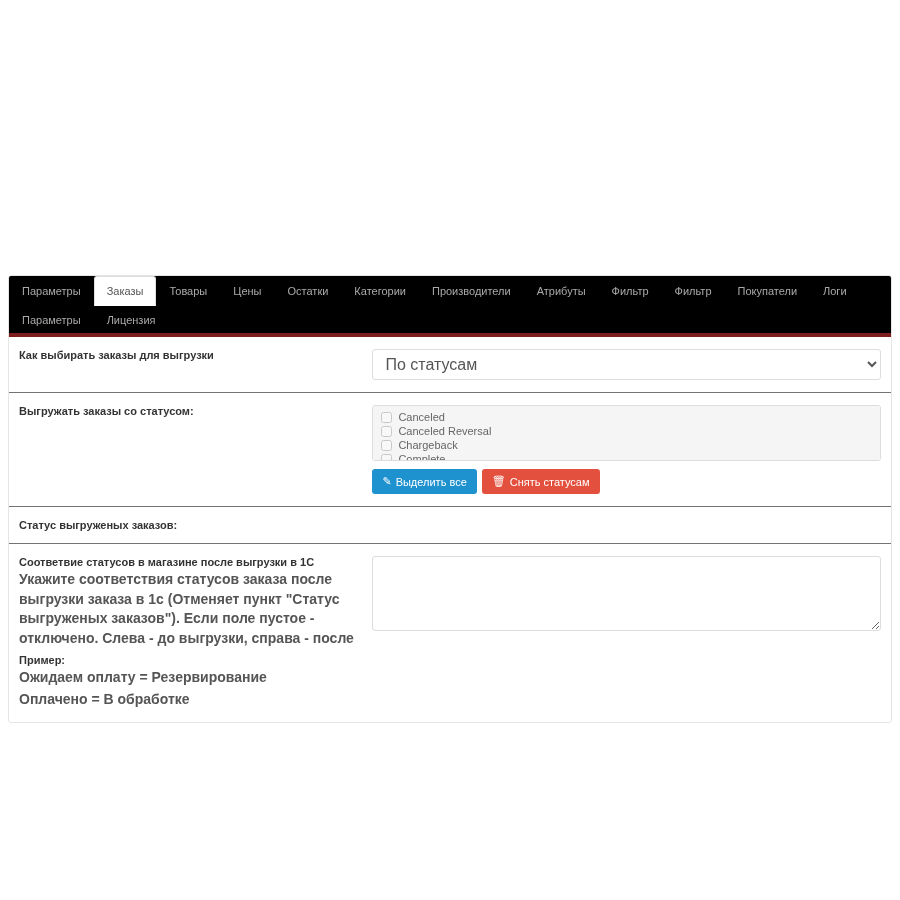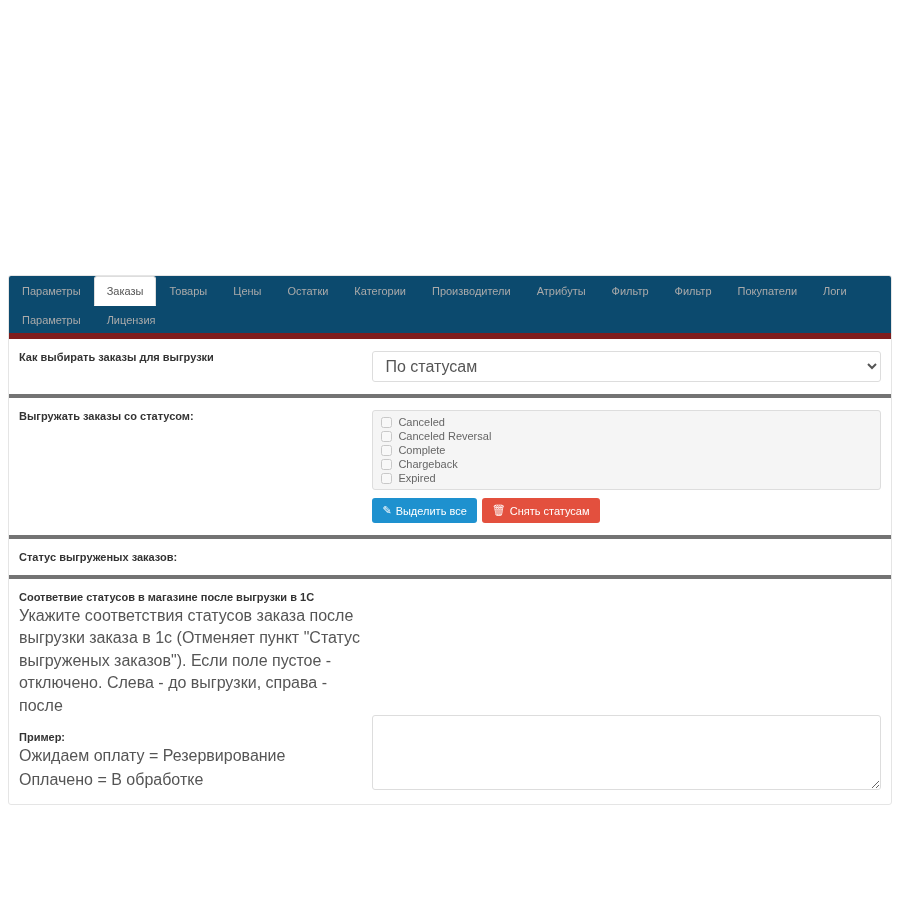--- a/index.html
+++ b/index.html
@@ -12,56 +12,56 @@
   .wrapper {
     margin: 275px 8px 0 8px;
     border: 1px solid #e5e5e5;
     border-radius: 3px;
     overflow: hidden;
     background: #fff;
   }
   .tabs {
     display: flex;
     flex-wrap: wrap;
-    border-bottom: 6px solid #7f1d1d;
-    background: #0c4a6e;
+    border-bottom: 4px solid #7f1d1d;
+    background: #000000;
   }
   .tab {
     padding: 8px 12px;
     color: #aaa;
     cursor: pointer;
     font-size: 11px;
     border: 1px solid transparent;
     border-bottom: none;
     margin-bottom: -1px;
   }
   .tab.active {
     color: #555;
     border: 1px solid #ddd;
     border-bottom: 1px solid #fff;
     border-radius: 3px 3px 0 0;
     background: #fff;
   }
   .form-group {
     display: flex;
     padding: 12px 10px;
-    border-bottom: 4px solid #737373;
-  }
-  .form-group:last-child { border-bottom: none; align-items: flex-end; }
+    border-bottom: 1px solid #737373;
+  }
+  .form-group:last-child { border-bottom: none; }
   .col-label {
     flex: 0 0 41%;
     padding-right: 10px;
     font-weight: bold;
     font-size: 11px;
     color: #333;
   }
   .col-label .help {
-    font-weight: normal;
+    font-weight: bold;
     color: #555;
-    font-size: 16px;
+    font-size: 14px;
     line-height: 1.4;
     margin-top: 2px;
   }
   .col-input {
     flex: 1;
   }
   select.form-control {
     width: 100%;
     padding: 5px 8px;
     border: 1px solid #ddd;
@@ -75,21 +75,21 @@
     height: 75px;
     padding: 5px 8px;
     border: 1px solid #ddd;
     border-radius: 3px;
     font-size: 11px;
     resize: both;
   }
   .status-box {
     border: 1px solid #ddd;
     background: #f5f5f5;
-    height: 80px;
+    height: 56px;
     overflow-y: scroll;
     padding: 4px 8px;
     border-radius: 3px;
   }
   .status-item {
     display: flex;
     align-items: center;
     font-size: 11px;
     color: #666;
     padding: 1px 0;
@@ -156,25 +156,25 @@
           <label class="status-item">
             <input type="checkbox" style="">
             <span>Canceled</span>
           </label>
           <label class="status-item">
             <input type="checkbox" style="">
             <span>Canceled Reversal</span>
           </label>
           <label class="status-item">
             <input type="checkbox" style="">
+            <span>Chargeback</span>
+          </label>
+          <label class="status-item">
+            <input type="checkbox" style="">
             <span>Complete</span>
-          </label>
-          <label class="status-item">
-            <input type="checkbox" style="">
-            <span>Chargeback</span>
           </label>
           <label class="status-item">
             <input type="checkbox" style="">
             <span>Expired</span>
           </label>
         </div>
       <div class="btn-row">
         <button class="btn btn-primary">
           <span>✎</span>
           <span>Выделить все</span>
@@ -188,21 +188,21 @@
   </div>
 
   <div class="form-group">
     <div class="col-label">Статус выгруженых заказов:</div>
   </div>
 
   <div class="form-group">
     <div class="col-label">
       <div>Соответвие статусов в магазине после выгрузки в 1С</div>
       <div class="help">Укажите соответствия статусов заказа после выгрузки заказа в 1с (Отменяет пункт "Статус выгруженых заказов"). Если поле пустое - отключено. Слева - до выгрузки, справа - после</div>
-      <div style="margin-top:14px;">
+      <div style="margin-top:6px;">
         <span style="font-weight:bold;">Пример:</span>
       </div>
       <div class="help">Ожидаем оплату = Резервирование</div>
       <div class="help">Оплачено = В обработке</div>
     </div>
     <div class="col-input">
       <textarea class="form-control" style=""></textarea>
     </div>
   </div>
 

